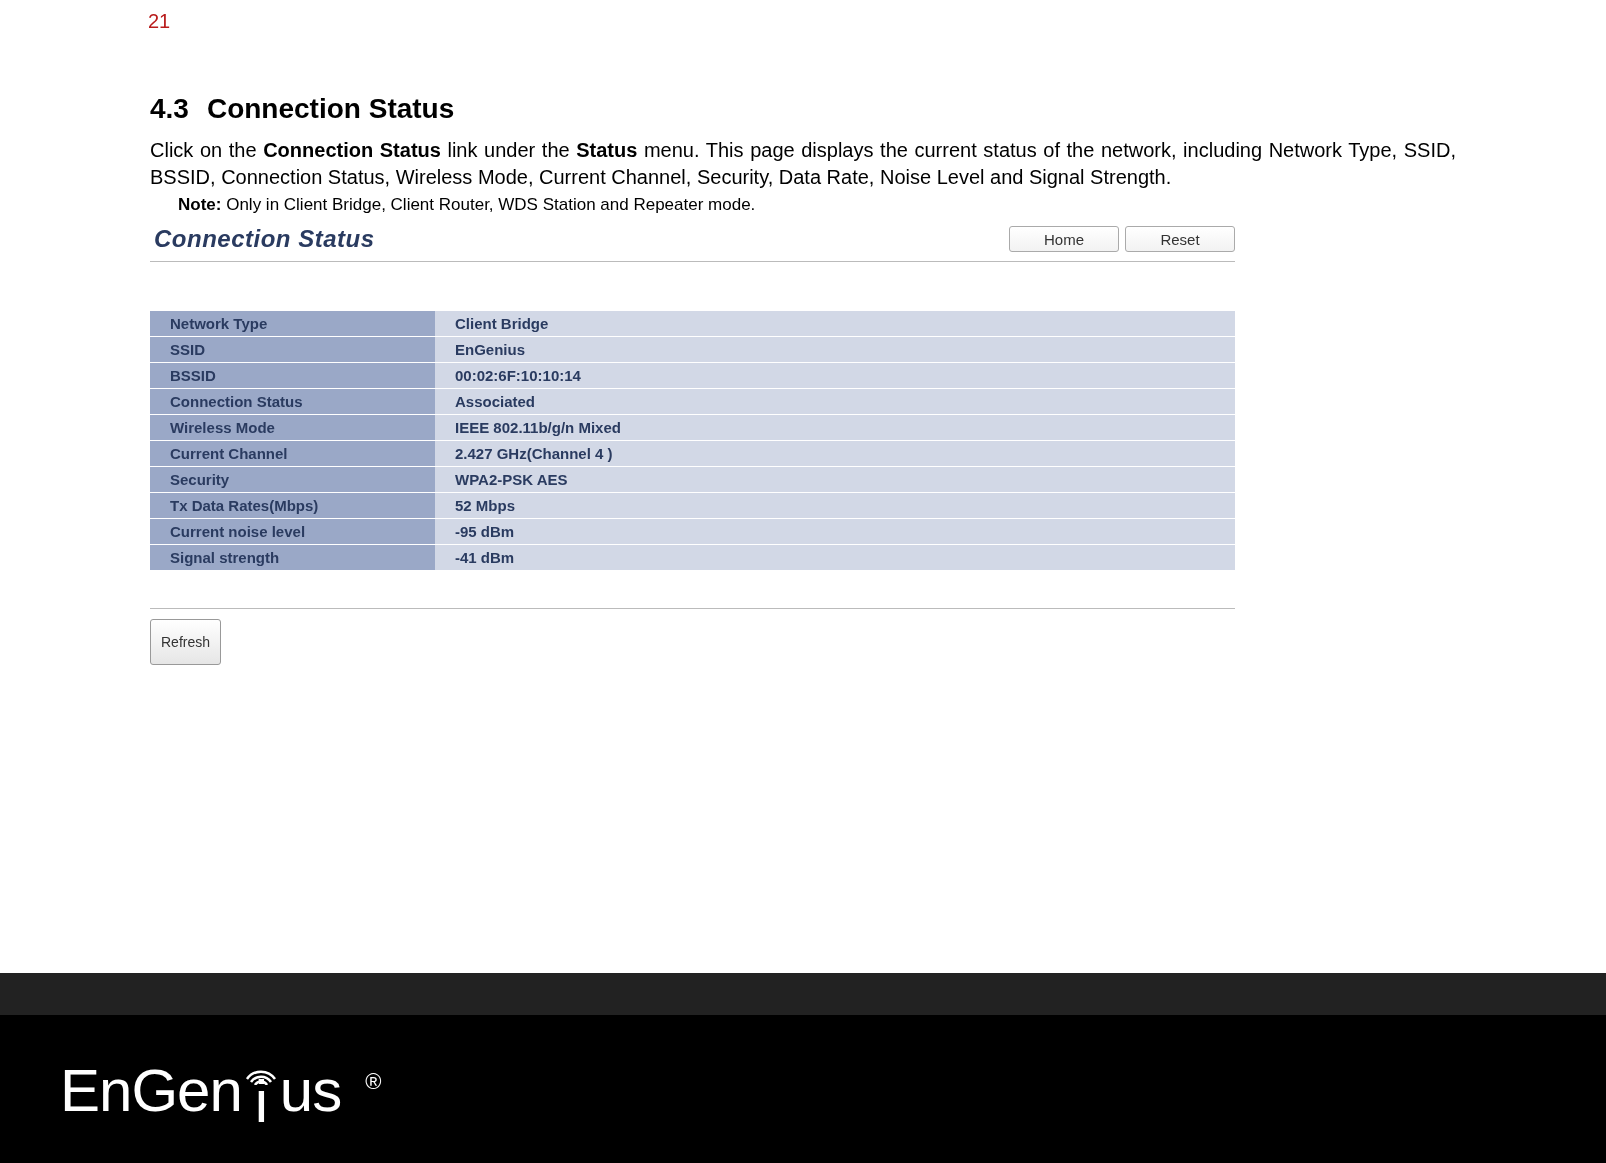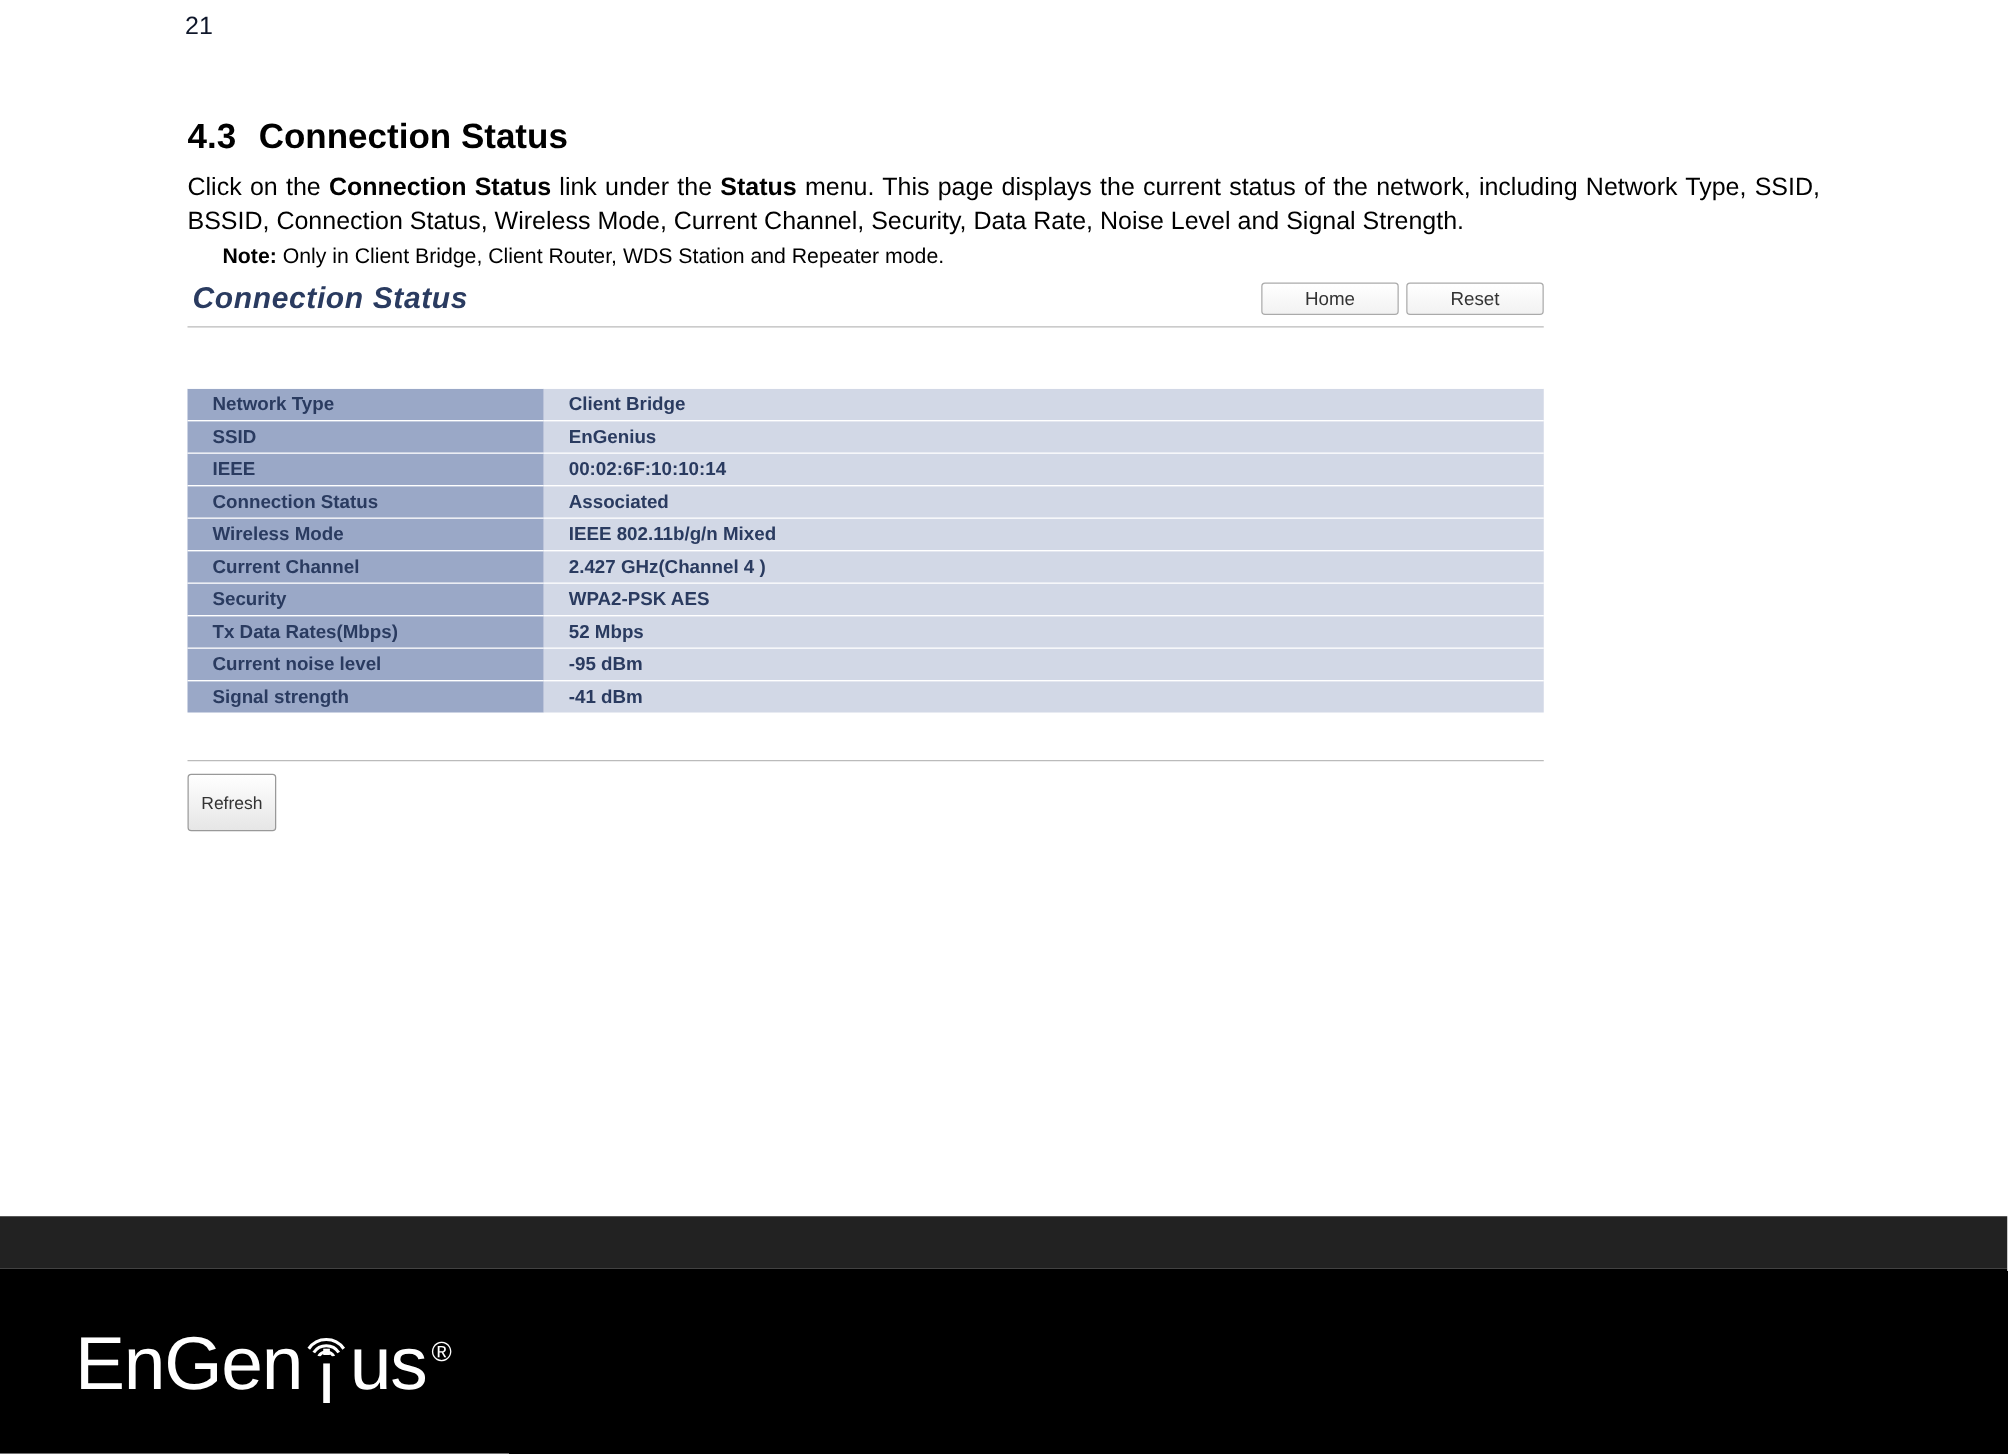--- a/index.html
+++ b/index.html
@@ -9,21 +9,21 @@
     width: 1606px;
     height: 1163px;
     position: relative;
   }
   .page-content {
     padding: 10px 150px 0 150px;
     width: 100%;
   }
   .page-number {
     font-size: 20px;
-    color: #0f172a;
+    color: #b91c1c;
     margin-bottom: 60px;
     margin-left: -2px;
   }
   .section-heading {
     font-size: 28px;
     font-weight: bold;
     color: #000;
     margin-bottom: 12px;
   }
   .section-num { display: inline-block; margin-right: 18px; }
@@ -133,20 +133,21 @@
     background: #000;
     display: flex;
     align-items: center;
     padding-left: 60px;
   }
   .logo {
     display: flex;
     align-items: flex-end;
     color: #fff;
     font-family: Arial, sans-serif;
+    gap: 20px;
   }
   .logo-text {
     font-size: 60px;
     font-weight: 400;
     letter-spacing: -1px;
     display: flex;
     align-items: flex-end;
     line-height: 1;
   }
   .logo-i-wrap {
@@ -201,21 +202,21 @@
       <tbody>
         <tr>
           <td class="cell-label">Network Type</td>
           <td class="cell-value">Client Bridge</td>
         </tr>
         <tr>
           <td class="cell-label">SSID</td>
           <td class="cell-value">EnGenius</td>
         </tr>
         <tr>
-          <td class="cell-label">IEEE</td>
+          <td class="cell-label">BSSID</td>
           <td class="cell-value">00:02:6F:10:10:14</td>
         </tr>
         <tr>
           <td class="cell-label">Connection Status</td>
           <td class="cell-value">Associated</td>
         </tr>
         <tr>
           <td class="cell-label">Wireless Mode</td>
           <td class="cell-value">IEEE 802.11b/g/n Mixed</td>
         </tr>

